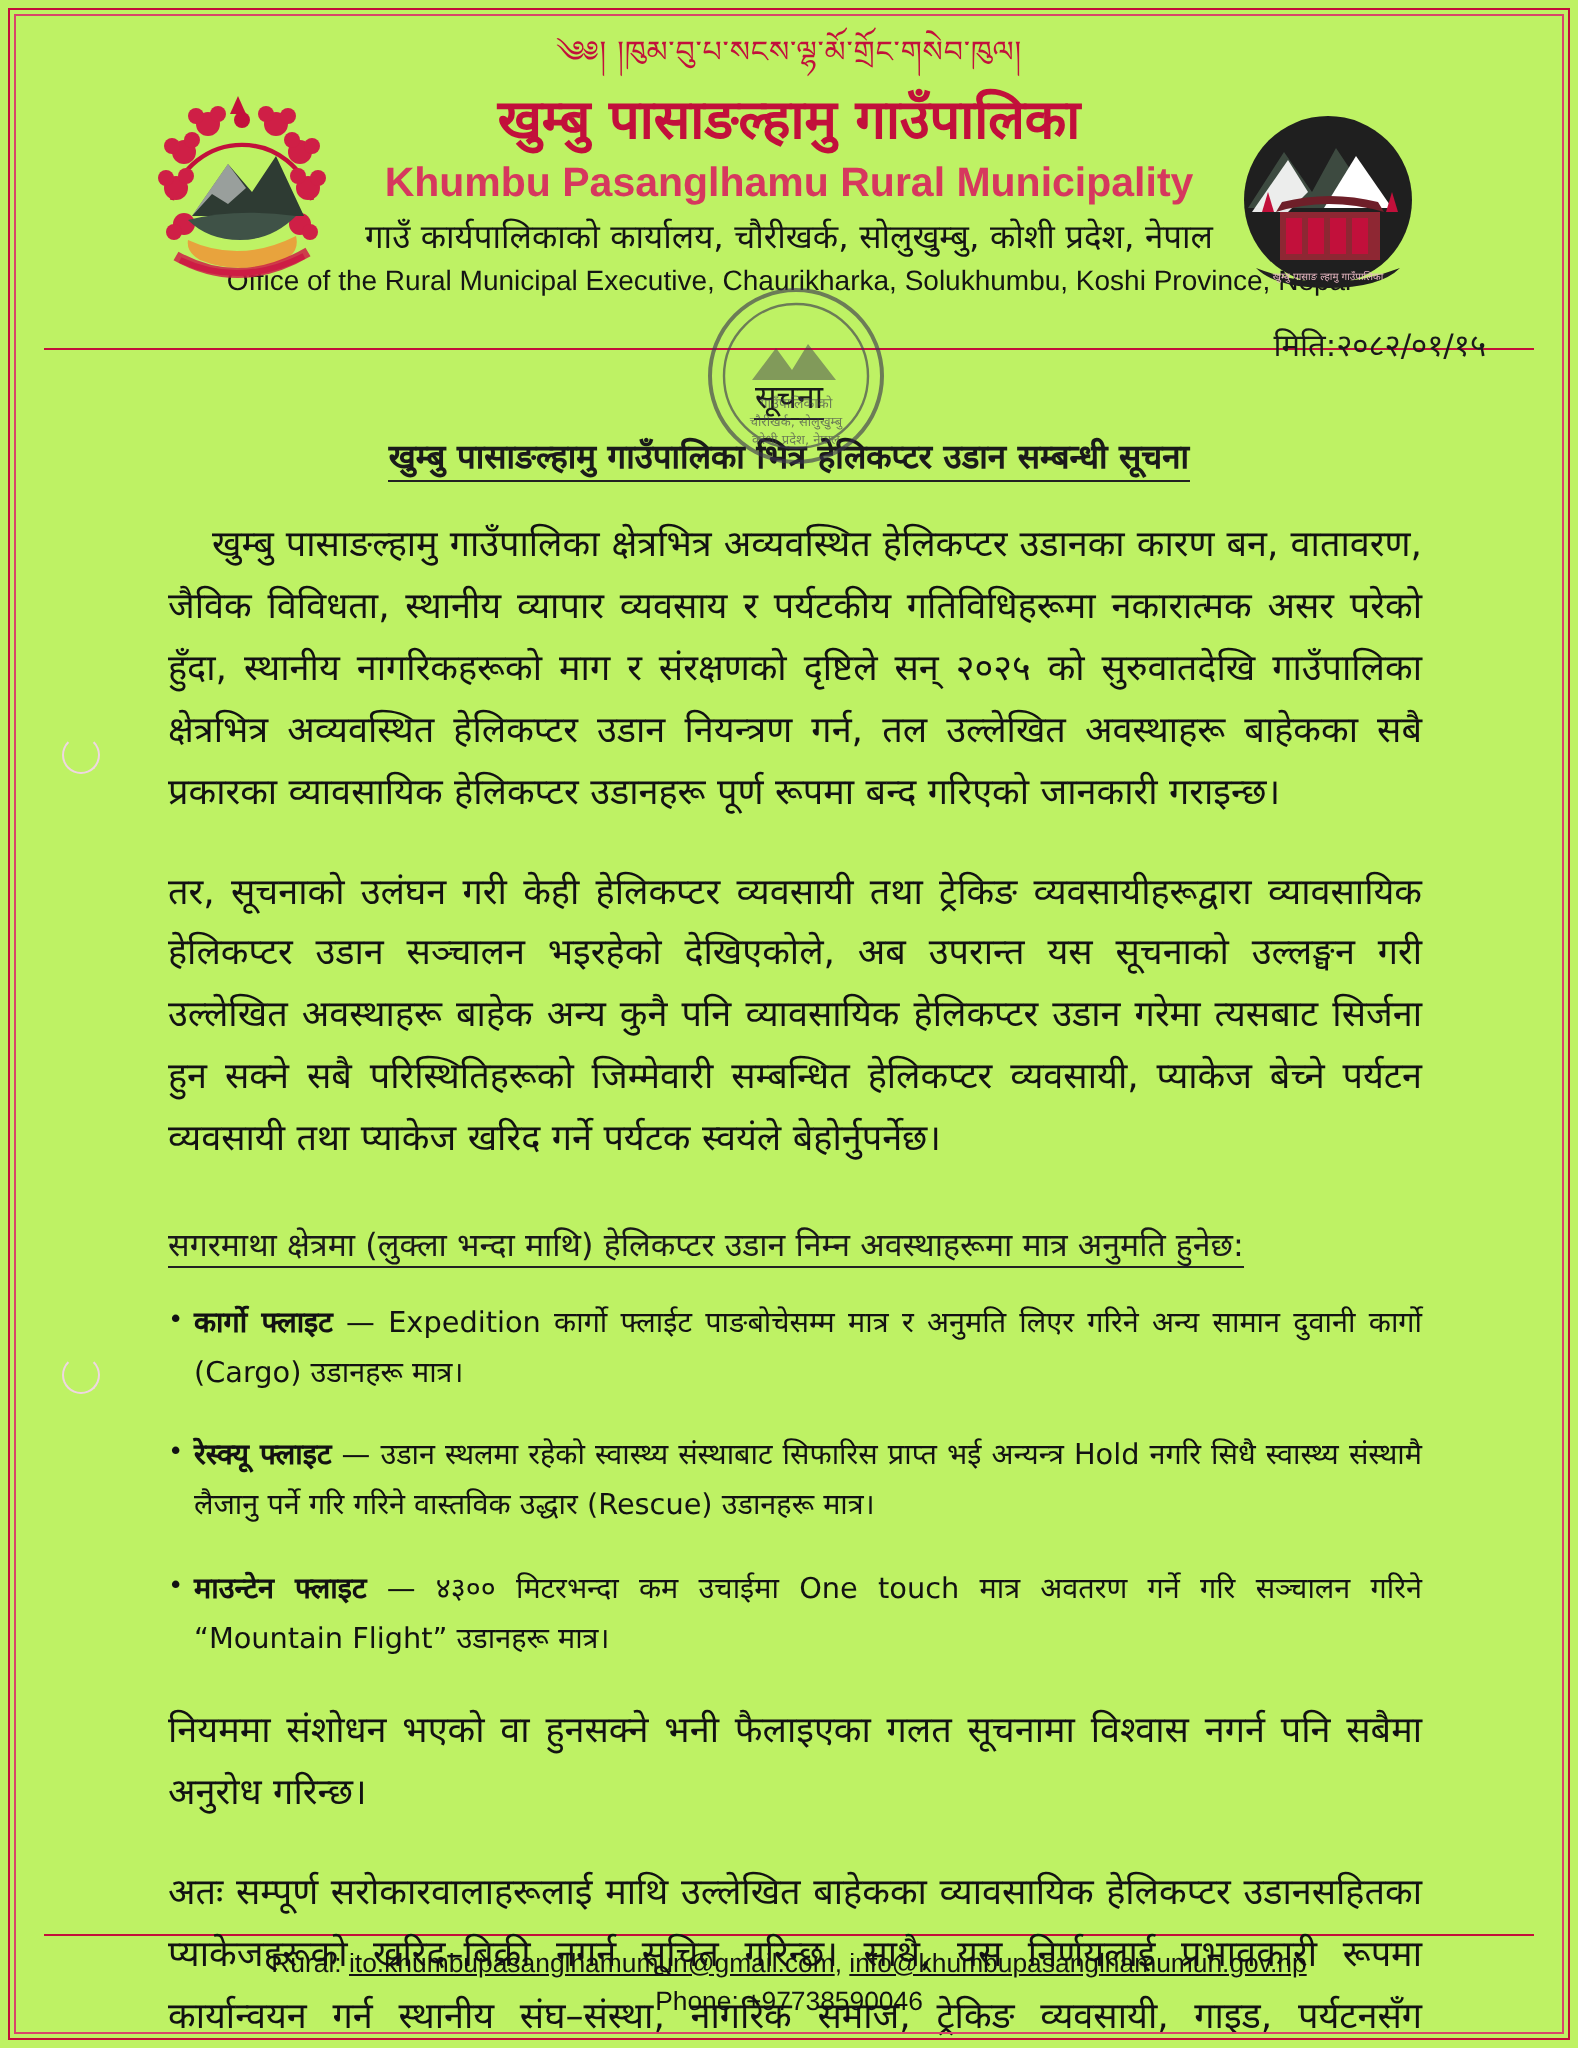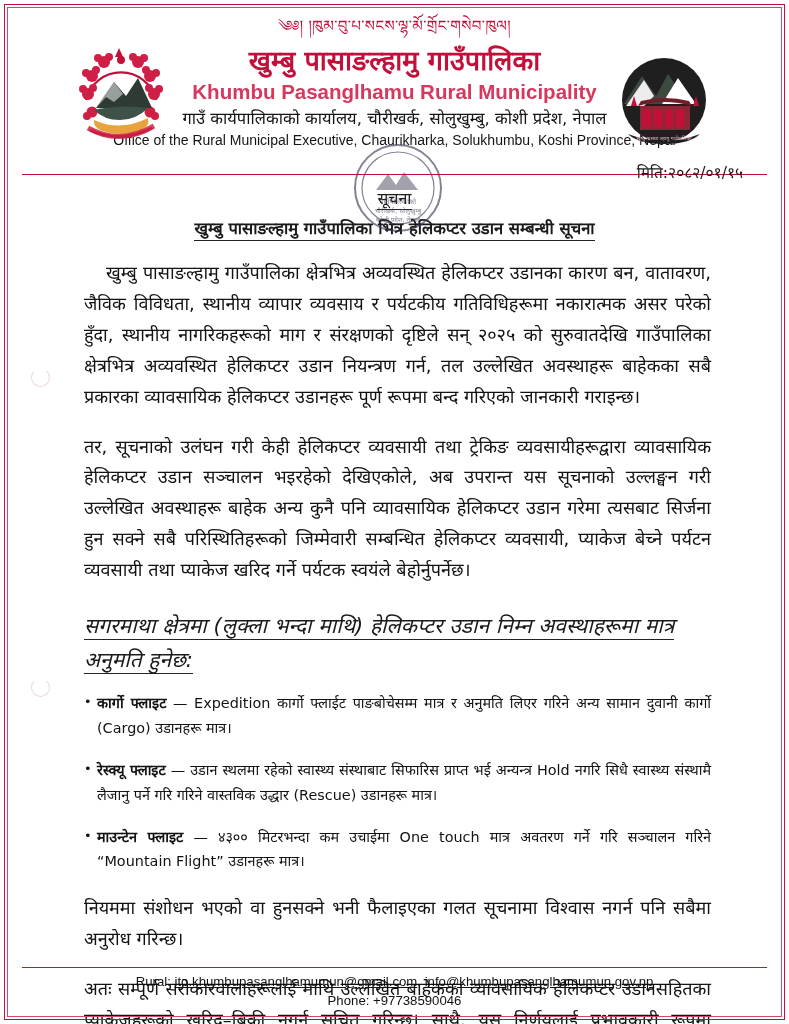--- a/index.html
+++ b/index.html
@@ -5,21 +5,21 @@
 <style>
   html, body {
     margin: 0;
     padding: 0;
     background: #6e6e6e;
   }
   .page {
     position: relative;
     width: 789px;
     height: 1024px;
-    background: #ffffff;
+    background: #bef264;
     overflow: hidden;
     font-family: "Liberation Serif", "DejaVu Serif", serif;
     color: #1a1a1a;
     box-sizing: border-box;
   }
   
   .page-frame {
     position: absolute;
     left: 4px; top: 4px; right: 4px; bottom: 4px;
     border: 1.5px solid #c2103b;
@@ -145,24 +145,23 @@
     font-size: 18px;
     line-height: 1.72;
     text-align: justify;
     margin: 19px 0 0 0;
     color: #121212;
   }
   p.para.indent { text-indent: 22px; }
 
   .section-head {
     font-family: "DejaVu Sans", sans-serif;
-    font-size: 21px;
+    font-size: 16px;
     margin: 24px 0 0 0;
     line-height: 1.6;
-    font-style: italic;
   }
   .section-head span { border-bottom: 1.1px solid #222; padding-bottom: 1px; }
 
   ul.bullets { list-style: none; margin: 14px 0 0 0; padding: 0; }
   ul.bullets li {
     position: relative;
     font-family: "DejaVu Sans", sans-serif;
     font-size: 14.4px;
     line-height: 1.72;
     text-align: justify;

